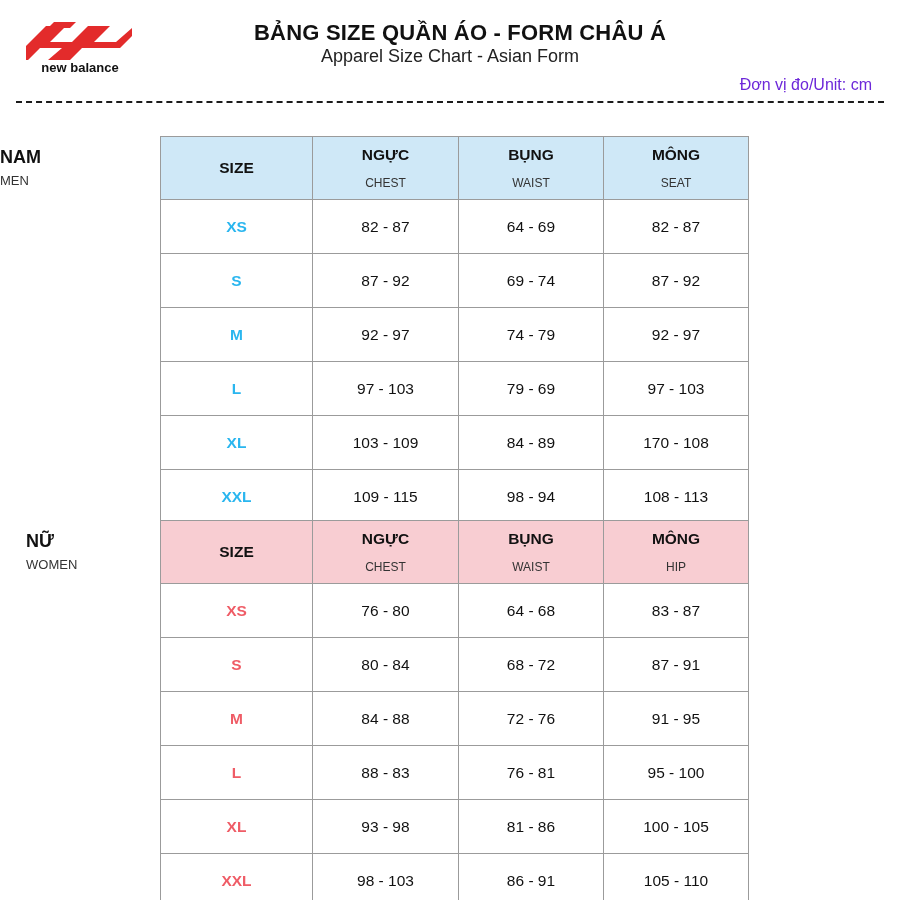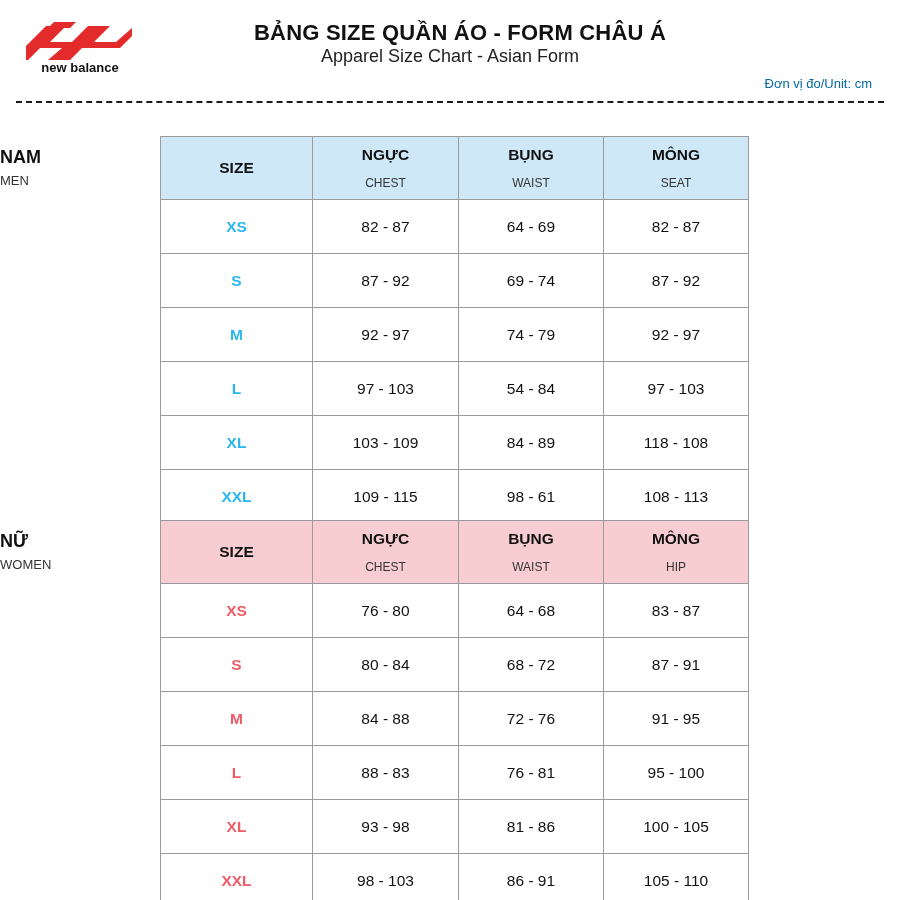--- a/index.html
+++ b/index.html
@@ -53,22 +53,22 @@
   .title-sub {
     font-size: 18px;
     font-weight: normal;
     color: #222;
     margin-top: 0;
   }
   .unit-note {
     position: absolute;
     right: 28px;
     top: 76px;
-    font-size: 13px;
-    color: #0369a1;
+    font-size: 16px;
+    color: #6d28d9;
   }
 
   .dashed-rule {
     position: absolute;
     left: 16px;
     right: 16px;
     top: 101px;
     border-top: 2px dashed #1b1b1b;
     height: 0;
   }
@@ -153,21 +153,21 @@
     line-height: 1.1;
   }
   .gender-en {
     font-size: 13px;
     font-weight: normal;
     color: #333;
     line-height: 1.2;
     margin-top: 5px;
   }
   .men .gender-label { left: -160px; top: 12px; }
-  .women .gender-label { left: -160px; top: 12px; }
+  .women .gender-label { left: -160px; top: 12px; padding-left: 26px; }
 </style>
 </head>
 <body>
 
 <div class="page">
 
   <div class="header">
 
     <div class="logo">
       <svg width="120" height="60" viewBox="0 0 120 60" xmlns="http://www.w3.org/2000/svg">
@@ -236,33 +236,33 @@
         </tr>
         <tr>
           <td class="size-cell">M</td>
           <td>92 - 97</td>
           <td>74 - 79</td>
           <td>92 - 97</td>
         </tr>
         <tr>
           <td class="size-cell">L</td>
           <td>97 - 103</td>
-          <td>54 - 84</td>
+          <td>79 - 69</td>
           <td>97 - 103</td>
         </tr>
         <tr>
           <td class="size-cell">XL</td>
           <td>103 - 109</td>
           <td>84 - 89</td>
-          <td>118 - 108</td>
+          <td>170 - 108</td>
         </tr>
         <tr>
           <td class="size-cell">XXL</td>
           <td>109 - 115</td>
-          <td>98 - 61</td>
+          <td>98 - 94</td>
           <td>108 - 113</td>
         </tr>
       </tbody>
     </table>
   </div>
 
   <div class="section women">
     <div class="gender-label">
       <div class="gender-vi">NỮ</div>
       <div class="gender-en">WOMEN</div>

